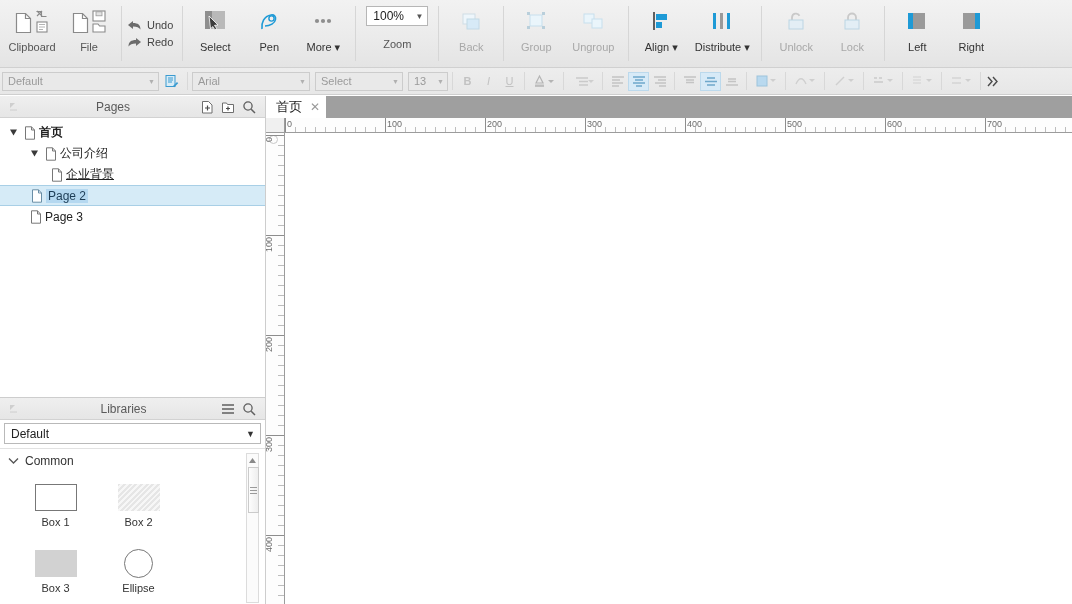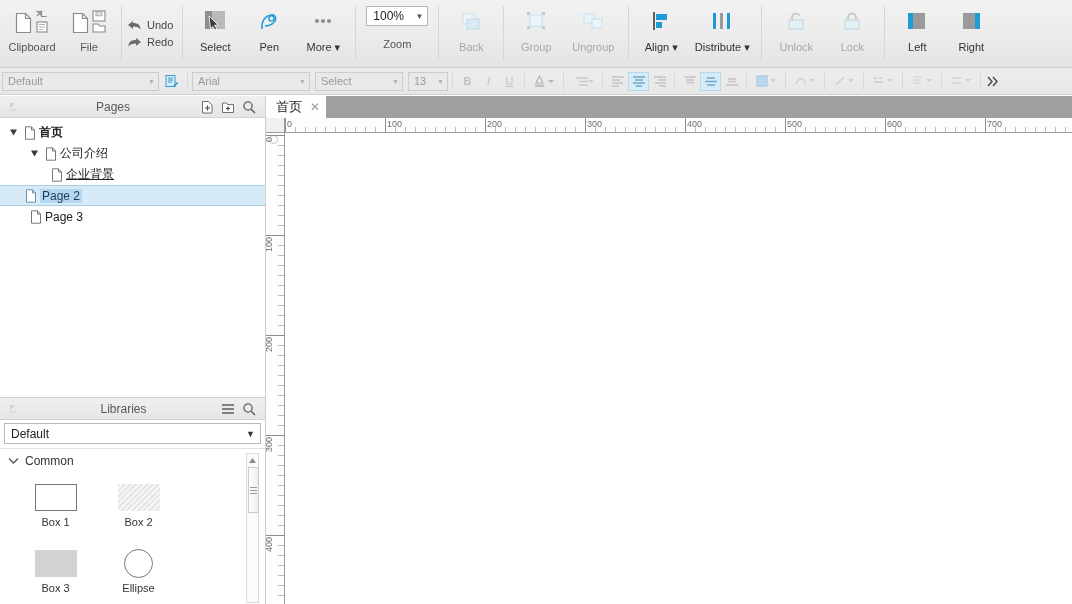--- a/index.html
+++ b/index.html
@@ -598,21 +598,21 @@
       <div class="trow ind3">
         <span class="pgicon">
           <svg width="12" height="14" viewBox="0 0 12 14">
               <path d="M1.5 .8h6L10.5 4v9.2h-9z" fill="#fff" stroke="#777" stroke-width="1"></path>
               <path d="M7.5 .8V4h3" fill="none" stroke="#777" stroke-width="1"></path>
             </svg>
         </span>
         <span class="nm underline">企业背景</span>
       </div>
 
-      <div class="trow ind2 selected" style="padding-left:22px">
+      <div class="trow ind2 selected" style="padding-left:28px">
         <span class="pgicon">
           <svg width="12" height="14" viewBox="0 0 12 14">
               <path d="M1.5 .8h6L10.5 4v9.2h-9z" fill="#fff" stroke="#6a8ea6" stroke-width="1"></path>
               <path d="M7.5 .8V4h3" fill="none" stroke="#6a8ea6" stroke-width="1"></path>
             </svg>
         </span>
         <span class="nm">Page 2</span>
       </div>
 
       <div class="trow ind2" style="padding-left:27px">

